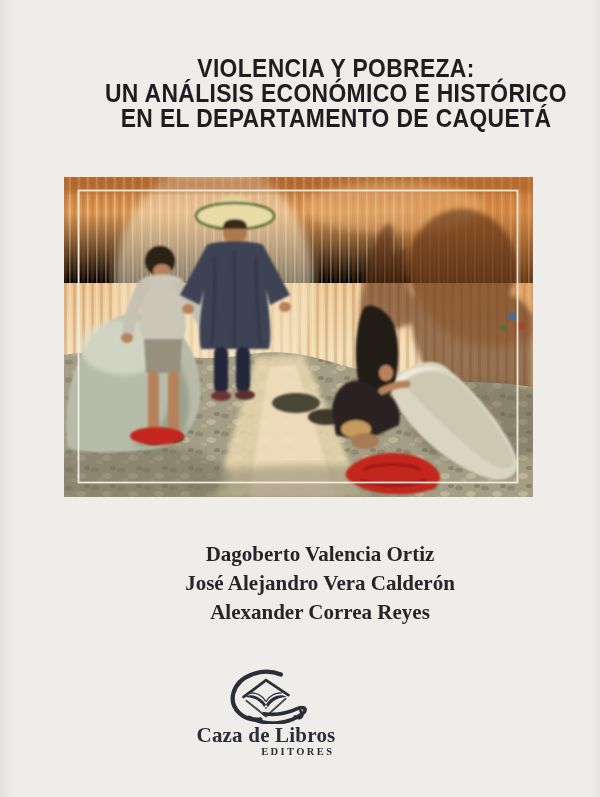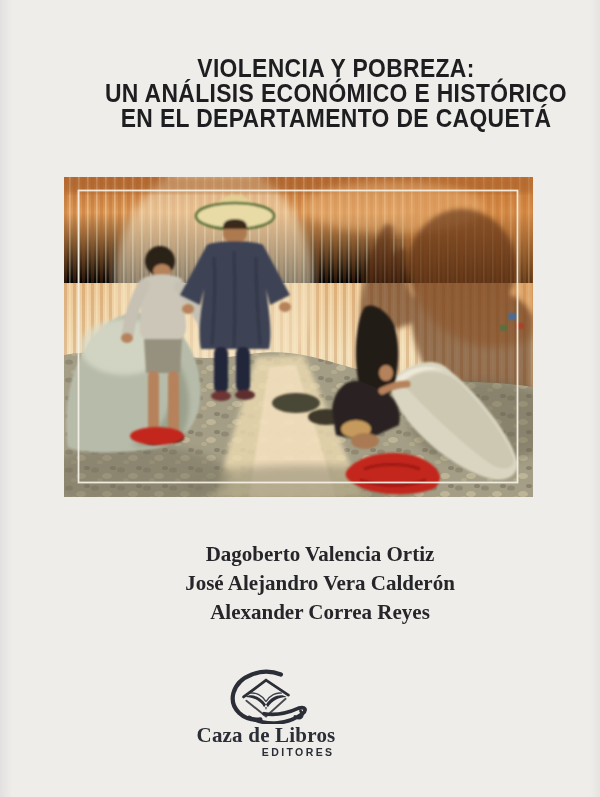--- a/index.html
+++ b/index.html
@@ -13,21 +13,21 @@
   .photo{position:absolute;top:177px;left:64px;width:469px;height:320px;margin:0;padding:0;}
   .photo svg{display:block;width:469px;height:320px;}
   .authors-block{position:absolute;top:540px;left:0;width:600px;text-align:center;
                  font-family:"Liberation Serif",serif;font-weight:bold;font-size:21px;
                  line-height:29px;color:#26262a;padding-left:20px;}
   .publisher-block{position:absolute;top:668px;left:0;width:532px;text-align:center;color:#2b2e36;}
   .publisher-inner{display:inline-block;text-align:center;}
   .logo-svg{display:block;margin:0 auto;}
   .publisher-name{font-family:"Liberation Serif",serif;font-weight:bold;font-size:21px;
                   line-height:22px;letter-spacing:.2px;white-space:nowrap;}
-  .publisher-subtitle{font-family:Liberation Sans, sans-serif;font-weight:bold;font-size:10.5px;
+  .publisher-subtitle{font-family:Liberation Serif, serif;font-weight:bold;font-size:10.5px;
                       letter-spacing:2.4px;text-align:right;line-height:12px;padding-right:1px;}
 </style>
 </head>
 <body>
 
 <div class="cover">
 
   <header class="title-block">
     <span class="title-line">VIOLENCIA Y POBREZA:</span>
     <span class="title-line">UN ANÁLISIS ECONÓMICO E HISTÓRICO</span>

